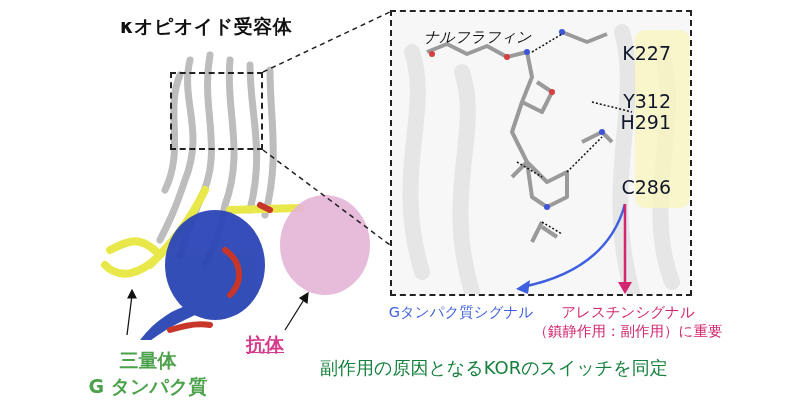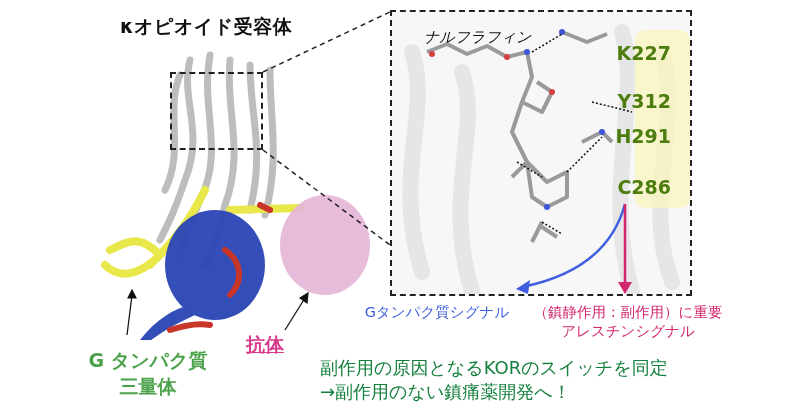--- a/index.html
+++ b/index.html
@@ -1,27 +1,27 @@
 <!DOCTYPE html>
 <html><head>
 <meta charset="utf-8">
 <style>
   html, body { margin: 0; padding: 0; background: #ffffff; }
   body { width: 808px; height: 413px; position: relative; overflow: hidden;
          font-family: "DejaVu Sans", "Liberation Sans", sans-serif; }
   .abs { position: absolute; }
   .title { left: 120px; top: 14px; font-size: 19px; font-weight: bold; color: #111; letter-spacing: 0.5px; }
   .ligand { left: 424px; top: 28px; font-size: 15px; color: #111; font-style: italic; }
-  .residue { font-size: 19px; font-weight: bold; color: #4d7c0f; right: 137px; text-align: left; }
+  .residue { font-size: 19px; font-weight: normal; color: #0f172a; right: 137px; text-align: left; }
   .res-panel { left: 635px; top: 30px; width: 55px; height: 178px; background: rgba(250,245,190,0.75);
                border-radius: 10px; }
   .zoom-box { left: 390px; top: 10px; width: 302px; height: 286px; border: 2px dashed #222; box-sizing: border-box; }
   .zoom-bg { left: 392px; top: 12px; width: 298px; height: 282px; background: #f7f7f7; overflow: hidden; }
   .small-box { left: 170px; top: 72px; width: 93px; height: 78px; border: 2px dashed #222; box-sizing: border-box; }
-  .sig-blue { color: #3f5fe0; font-size: 14.5px; text-align: center; }
+  .sig-blue { color: #3f5fe0; font-size: 14.5px; text-align: center; margin-left: 24px; }
   .sig-pink { color: #d3266f; font-size: 14.5px; text-align: center; }
   .green { color: #4ca24b; font-size: 19px; font-weight: bold; text-align: center; }
   .pinklabel { color: #d63b8c; font-size: 19px; font-weight: bold; }
   .conclusion { font-size: 18px; font-weight: normal; color: #15803d; text-align: left; }
 </style>
 </head>
 <body>
 
 <div class="abs title">κオピオイド受容体</div>
 
@@ -115,33 +115,32 @@
     <polygon points="226,270 240,270 233,282" fill="#d3266f"></polygon>
   </svg>
 </div>
 
 <div class="abs res-panel"></div>
 <div class="abs zoom-box"></div>
 
 <div class="abs ligand">ナルフラフィン</div>
 <div class="abs residue" style="top:42px">K227</div>
 <div class="abs residue" style="top:90px">Y312</div>
-<div class="abs residue" style="top:125px">H291</div>
+<div class="abs residue" style="top:111px">H291</div>
 <div class="abs residue" style="top:176px">C286</div>
 
 <div class="abs sig-blue" style="left:342px; top:303px; width:190px;">
   <div>Gタンパク質シグナル</div>
 </div>
 <div class="abs sig-pink" style="left:528px; top:303px; width:200px;">
+  <div>アレスチンシグナル</div>
   <div>（鎮静作用：副作用）に重要</div>
-  <div>アレスチンシグナル</div>
 </div>
 
 <div class="abs green" style="left:78px; top:348px; width:140px;">
+  <div>三量体</div>
   <div>G タンパク質</div>
-  <div>三量体</div>
 </div>
 <div class="abs pinklabel" style="left:246px; top:332px;text-decoration:underline;">抗体</div>
 
 <div class="abs conclusion" style="left:320px; top:356px; width:400px;">
   <div>副作用の原因となるKORのスイッチを同定</div>
-  <div>→副作用のない鎮痛薬開発へ！</div>
 </div>
 
 </body></html>

